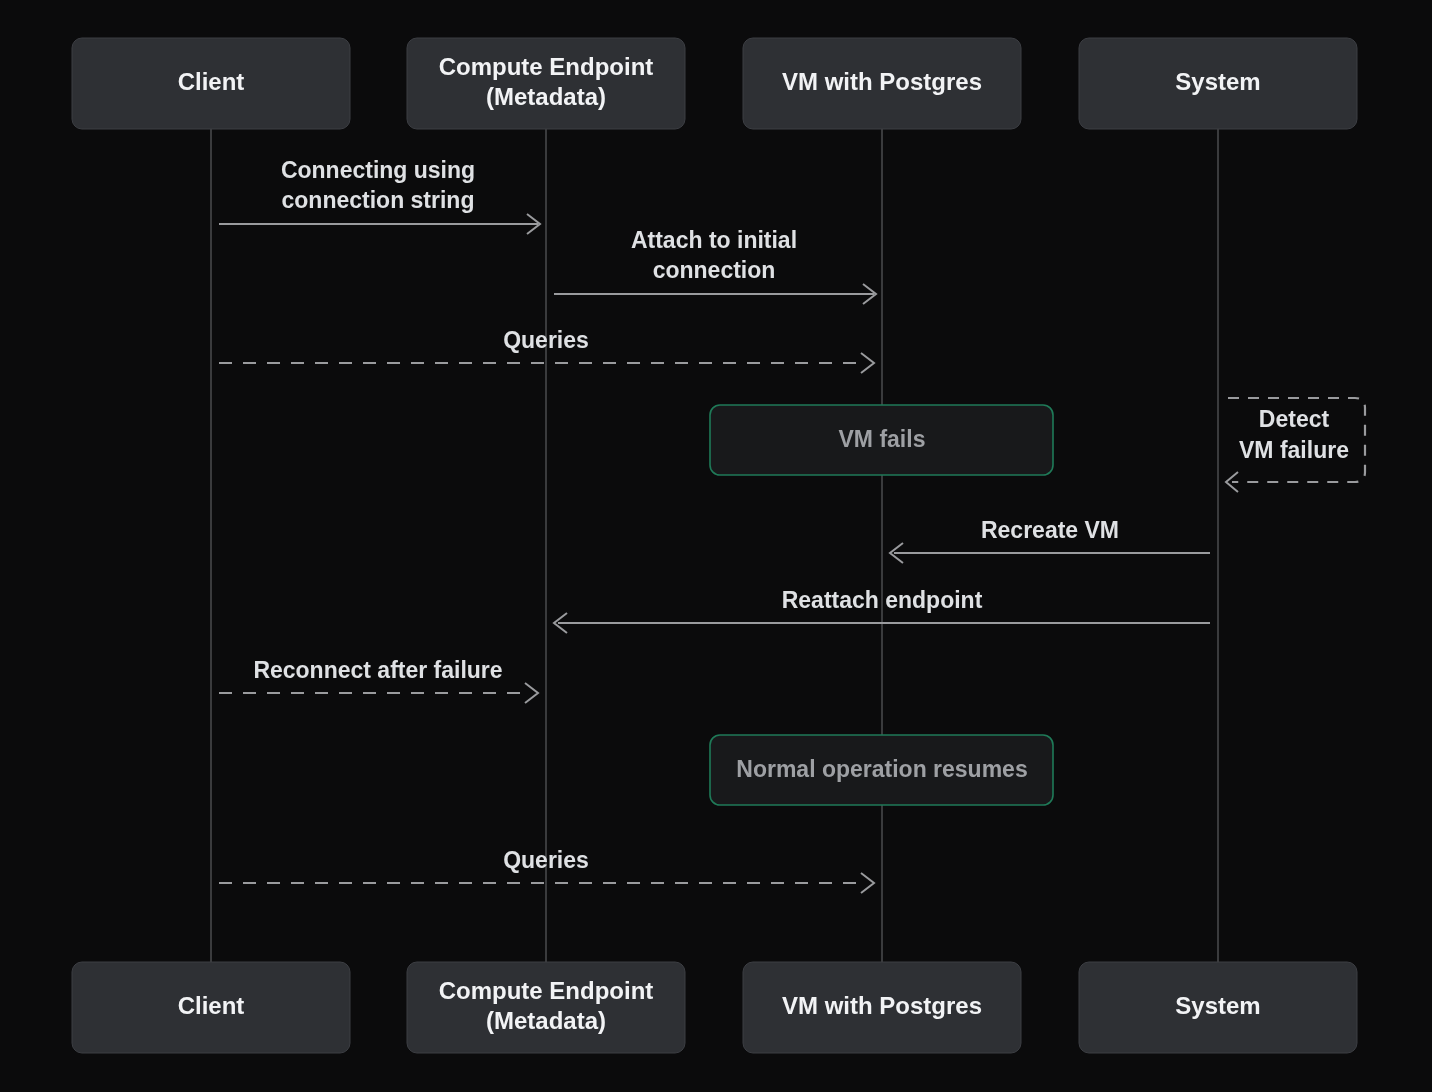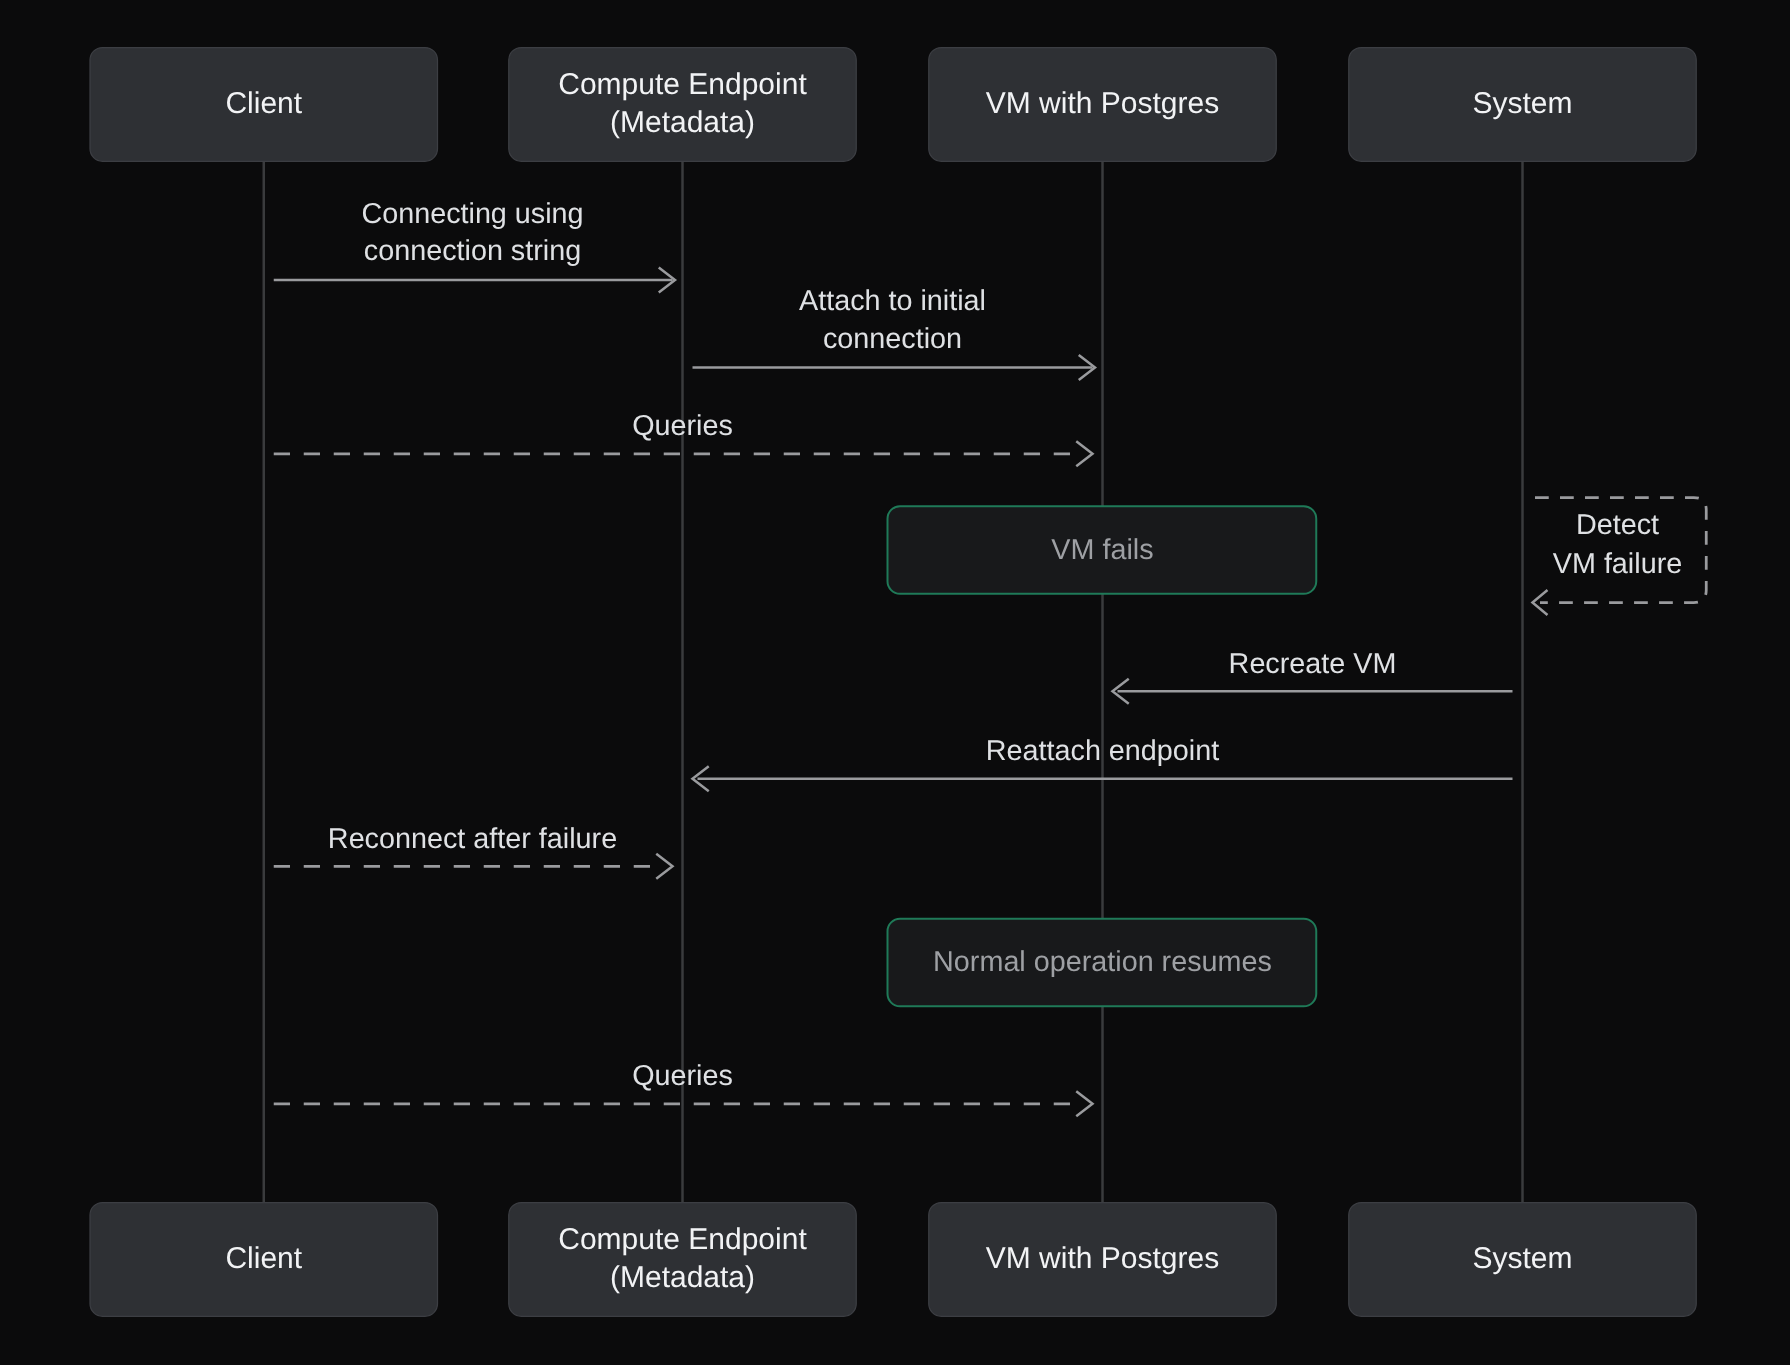--- a/index.html
+++ b/index.html
@@ -12,20 +12,21 @@
     width: 1432px;
     height: 1092px;
     overflow: hidden;
     font-family: "Liberation Sans", sans-serif;
   }
   #diagram-root {
     position: relative;
     width: 1432px;
     height: 1092px;
     background: #0b0b0c;
+    font-weight: bold;
   }
   svg.diagram-canvas {
     position: absolute;
     top: 0;
     left: 0;
     width: 1432px;
     height: 1092px;
     display: block;
   }
   .lifeline {

